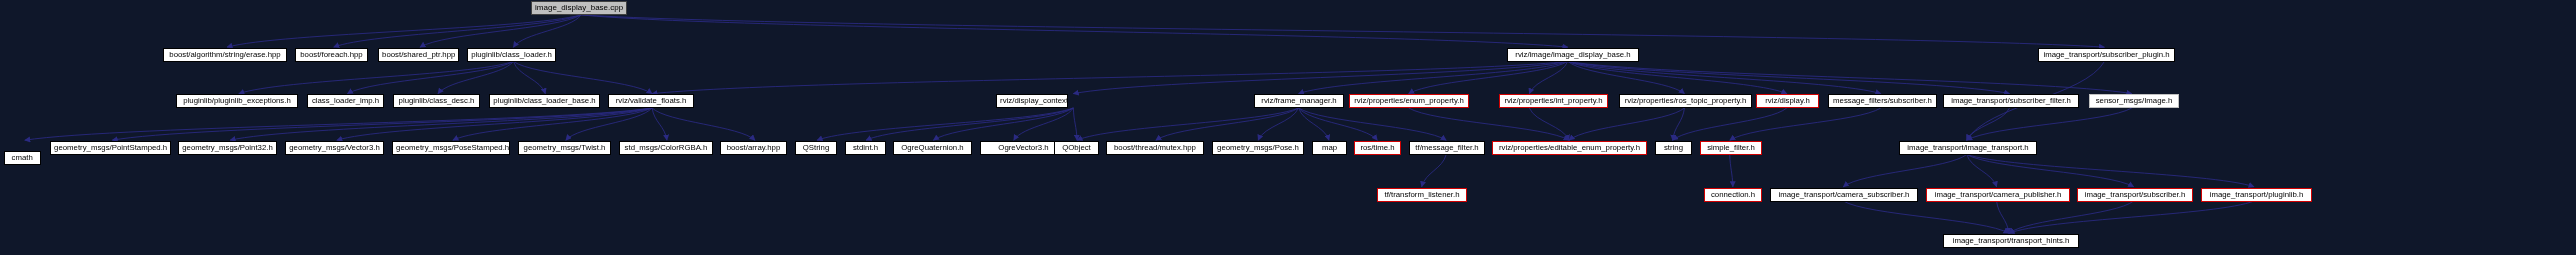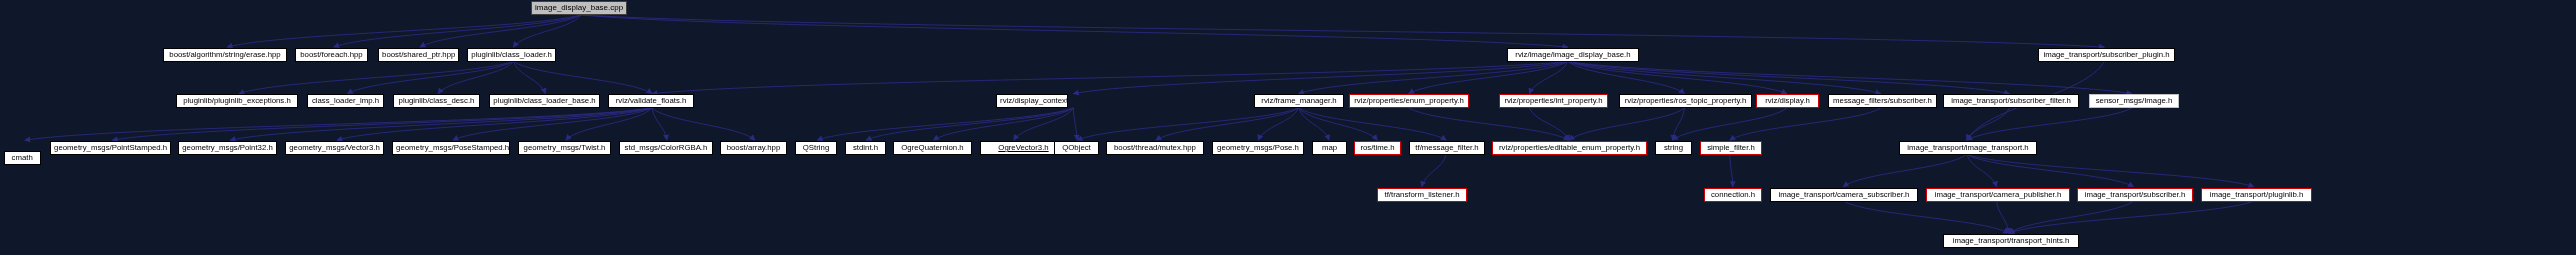--- a/index.html
+++ b/index.html
@@ -126,21 +126,21 @@
       <div class="node" style="left: 50px; top: 141px; width: 121px;">geometry_msgs/PointStamped.h</div>
       <div class="node" style="left: 178px; top: 141px; width: 99px;">geometry_msgs/Point32.h</div>
       <div class="node" style="left: 285px; top: 141px; width: 99px;">geometry_msgs/Vector3.h</div>
       <div class="node" style="left: 392px; top: 141px; width: 118px;">geometry_msgs/PoseStamped.h</div>
       <div class="node" style="left: 518px; top: 141px; width: 93px;">geometry_msgs/Twist.h</div>
       <div class="node" style="left: 619px; top: 141px; width: 94px;">std_msgs/ColorRGBA.h</div>
       <div class="node" style="left: 720px; top: 141px; width: 67px;">boost/array.hpp</div>
       <div class="node" style="left: 795px; top: 141px; width: 42px;">QString</div>
       <div class="node" style="left: 845px; top: 141px; width: 41px;">stdint.h</div>
       <div class="node" style="left: 893px; top: 141px; width: 79px;">OgreQuaternion.h</div>
-      <div class="node" style="left: 980px; top: 141px; width: 87px; text-decoration: underline;">OgreVector3.h</div>
+      <div class="node" style="left: 980px; top: 141px; width: 87px;">OgreVector3.h</div>
       <div class="node" style="left: 1054px; top: 141px; width: 45px;">QObject</div>
       <div class="node" style="left: 1106px; top: 141px; width: 98px;">boost/thread/mutex.hpp</div>
       <div class="node" style="left: 1212px; top: 141px; width: 92px;">geometry_msgs/Pose.h</div>
       <div class="node" style="left: 1312px; top: 141px; width: 35px;">map</div>
       <div class="node red" style="left: 1354px; top: 141px; width: 47px;">ros/time.h</div>
       <div class="node" style="left: 1409px; top: 141px; width: 76px;">tf/message_filter.h</div>
       <div class="node red" style="left: 1492px; top: 141px; width: 155px;">rviz/properties/editable_enum_property.h</div>
       <div class="node" style="left: 1655px; top: 141px; width: 37px;">string</div>
       <div class="node red" style="left: 1700px; top: 141px; width: 62px;">simple_filter.h</div>
       <div class="node" style="left: 1899px; top: 141px; width: 138px;">image_transport/image_transport.h</div>

